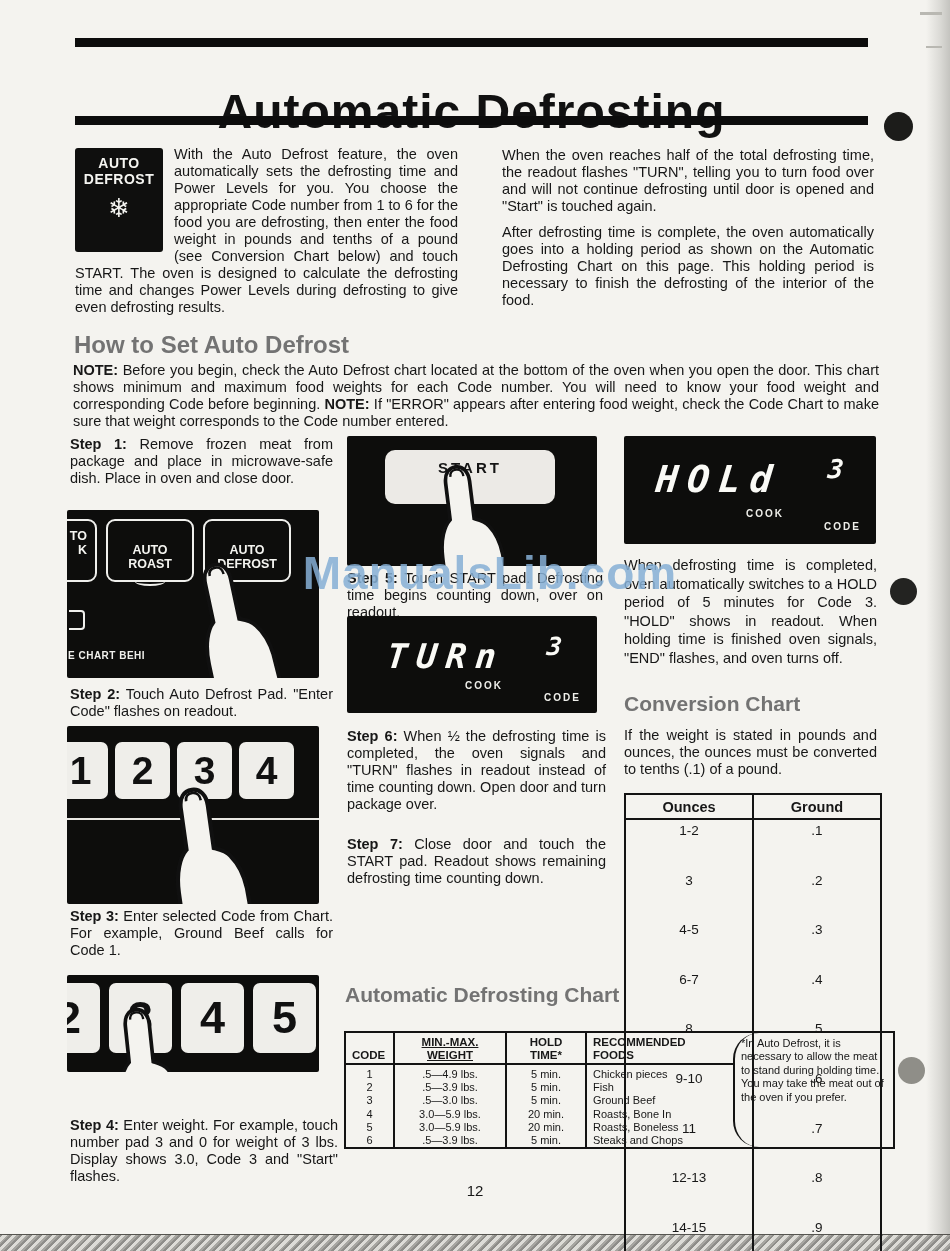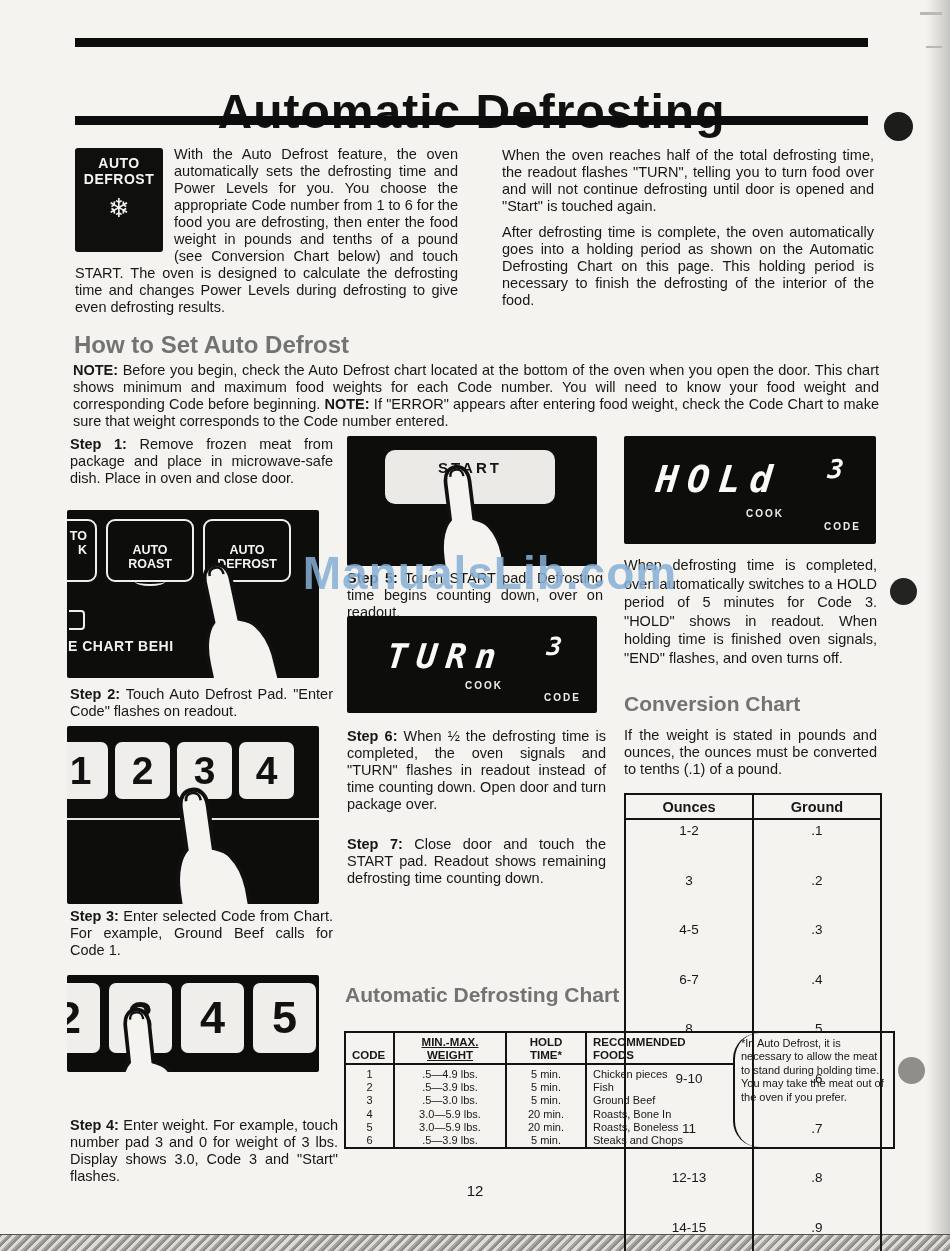--- a/index.html
+++ b/index.html
@@ -39,21 +39,21 @@
   .panel { position: absolute; background: #0d0d0c; overflow: hidden; border-radius: 2px; }
 
   .kp-row { position: absolute; top: 9px; left: -58px; display: flex; gap: 9px; }
   .kp-btn {
     width: 88px; height: 63px; border: 2.5px solid #efefec; border-radius: 9px;
     color: #f4f4f0; font-weight: 700; font-size: 12.5px; line-height: 14px;
     text-align: center; padding-top: 8px; white-space: pre-line;
   }
   .kp-btn .squig { display: block; width: 30px; height: 9px; border-bottom: 2px solid #efefec; border-radius: 50%; margin: 6px auto 0; }
   .kp-frag { position: absolute; left: 2px; top: 100px; width: 16px; height: 20px; border: 2px solid #efefec; border-left: none; border-radius: 0 4px 4px 0; }
-  .kp-strip-l { position: absolute; left: 1px; bottom: 24px; color: #f0f0ec; font-size: 14px; font-weight: 700; letter-spacing: .5px; }
+  .kp-strip-l { position: absolute; left: 1px; bottom: 17px; color: #f0f0ec; font-size: 10px; font-weight: 700; letter-spacing: .5px; }
   .kp-strip-r { position: absolute; left: 178px; bottom: 24px; color: #f0f0ec; font-size: 11px; font-weight: 700; letter-spacing: .5px; }
 
   .np-row { position: absolute; display: flex; }
   .np-key {
     background: #efeeea; color: #111; border-radius: 7px;
     display: flex; align-items: center; justify-content: center;
     font-weight: 700;
   }
   .np1 .np-key { width: 55px; height: 57px; font-size: 39px; margin-right: 7px; }
   .np2 .np-key { width: 63px; height: 70px; font-size: 45px; margin-right: 9px; }

